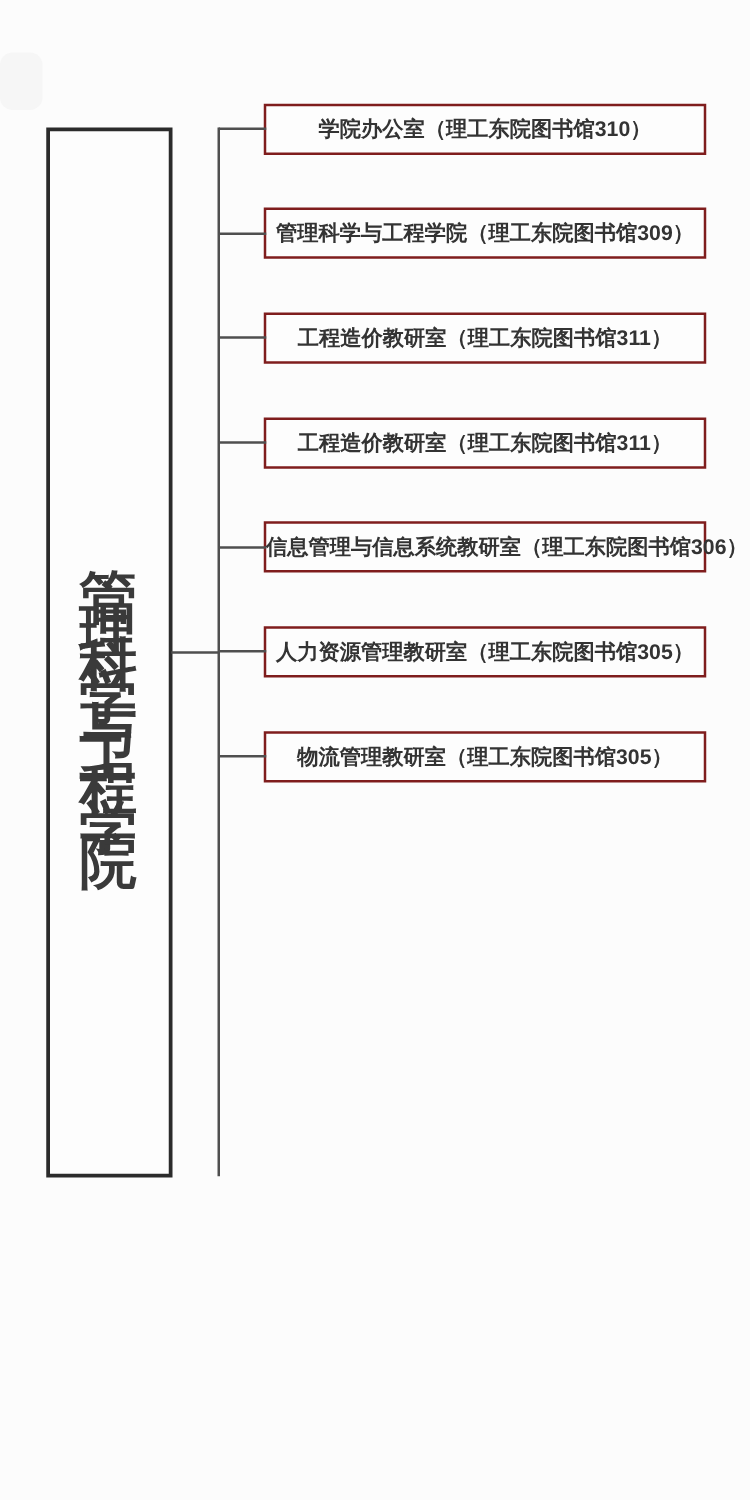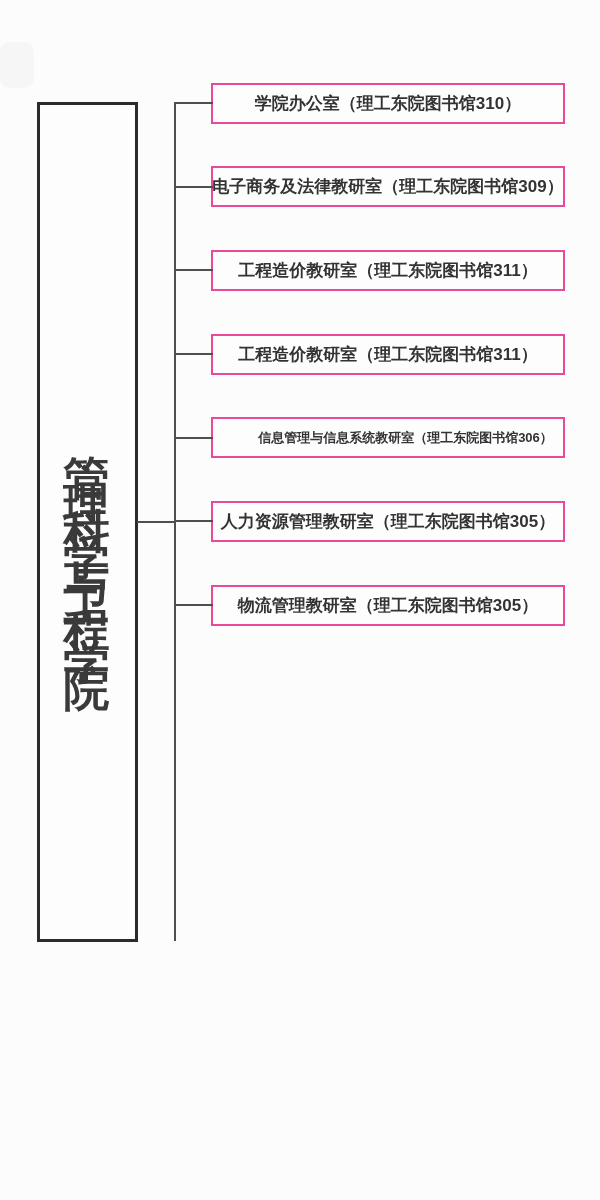--- a/index.html
+++ b/index.html
@@ -74,62 +74,62 @@
     top: 82.5px;
     width: 354px;
     display: flex;
     flex-direction: column;
     gap: 42.7px;
   }
   .unit {
     position: relative;
     height: 41px;
     box-sizing: border-box;
-    border: 2px solid #ec4899;
+    border: 2px solid #7f1d1d;
     background: #fdfdfd;
     display: flex;
     align-items: center;
     justify-content: center;
     font-size: 17px;
     font-weight: bold;
     color: #333333;
     white-space: nowrap;
   }
   .unit::before {
     content: "";
     position: absolute;
     left: -38px;
     top: 50%;
     transform: translateY(-50%);
     width: 38px;
     height: 2px;
     background: #4f4f4f;
   }
-  .unit.long { font-size: 13px; padding-left: 35px; }
+  .unit.long { font-size: 17px; padding-left: 35px; }
 </style>
 </head>
 <body>
 
 <div class="canvas">
 
   <div class="smudge"></div>
 
   <div class="root-box">
     <span class="root-label">管理科学与工程学院</span>
   </div>
 
   <div class="trunk"></div>
   <div class="root-link"></div>
 
   <div class="units">
     <div class="unit">
       <span>学院办公室（理工东院图书馆310）</span>
     </div>
     <div class="unit">
-      <span>电子商务及法律教研室（理工东院图书馆309）</span>
+      <span>管理科学与工程学院（理工东院图书馆309）</span>
     </div>
     <div class="unit">
       <span>工程造价教研室（理工东院图书馆311）</span>
     </div>
     <div class="unit">
       <span>工程造价教研室（理工东院图书馆311）</span>
     </div>
     <div class="unit long">
       <span>信息管理与信息系统教研室（理工东院图书馆306）</span>
     </div>

